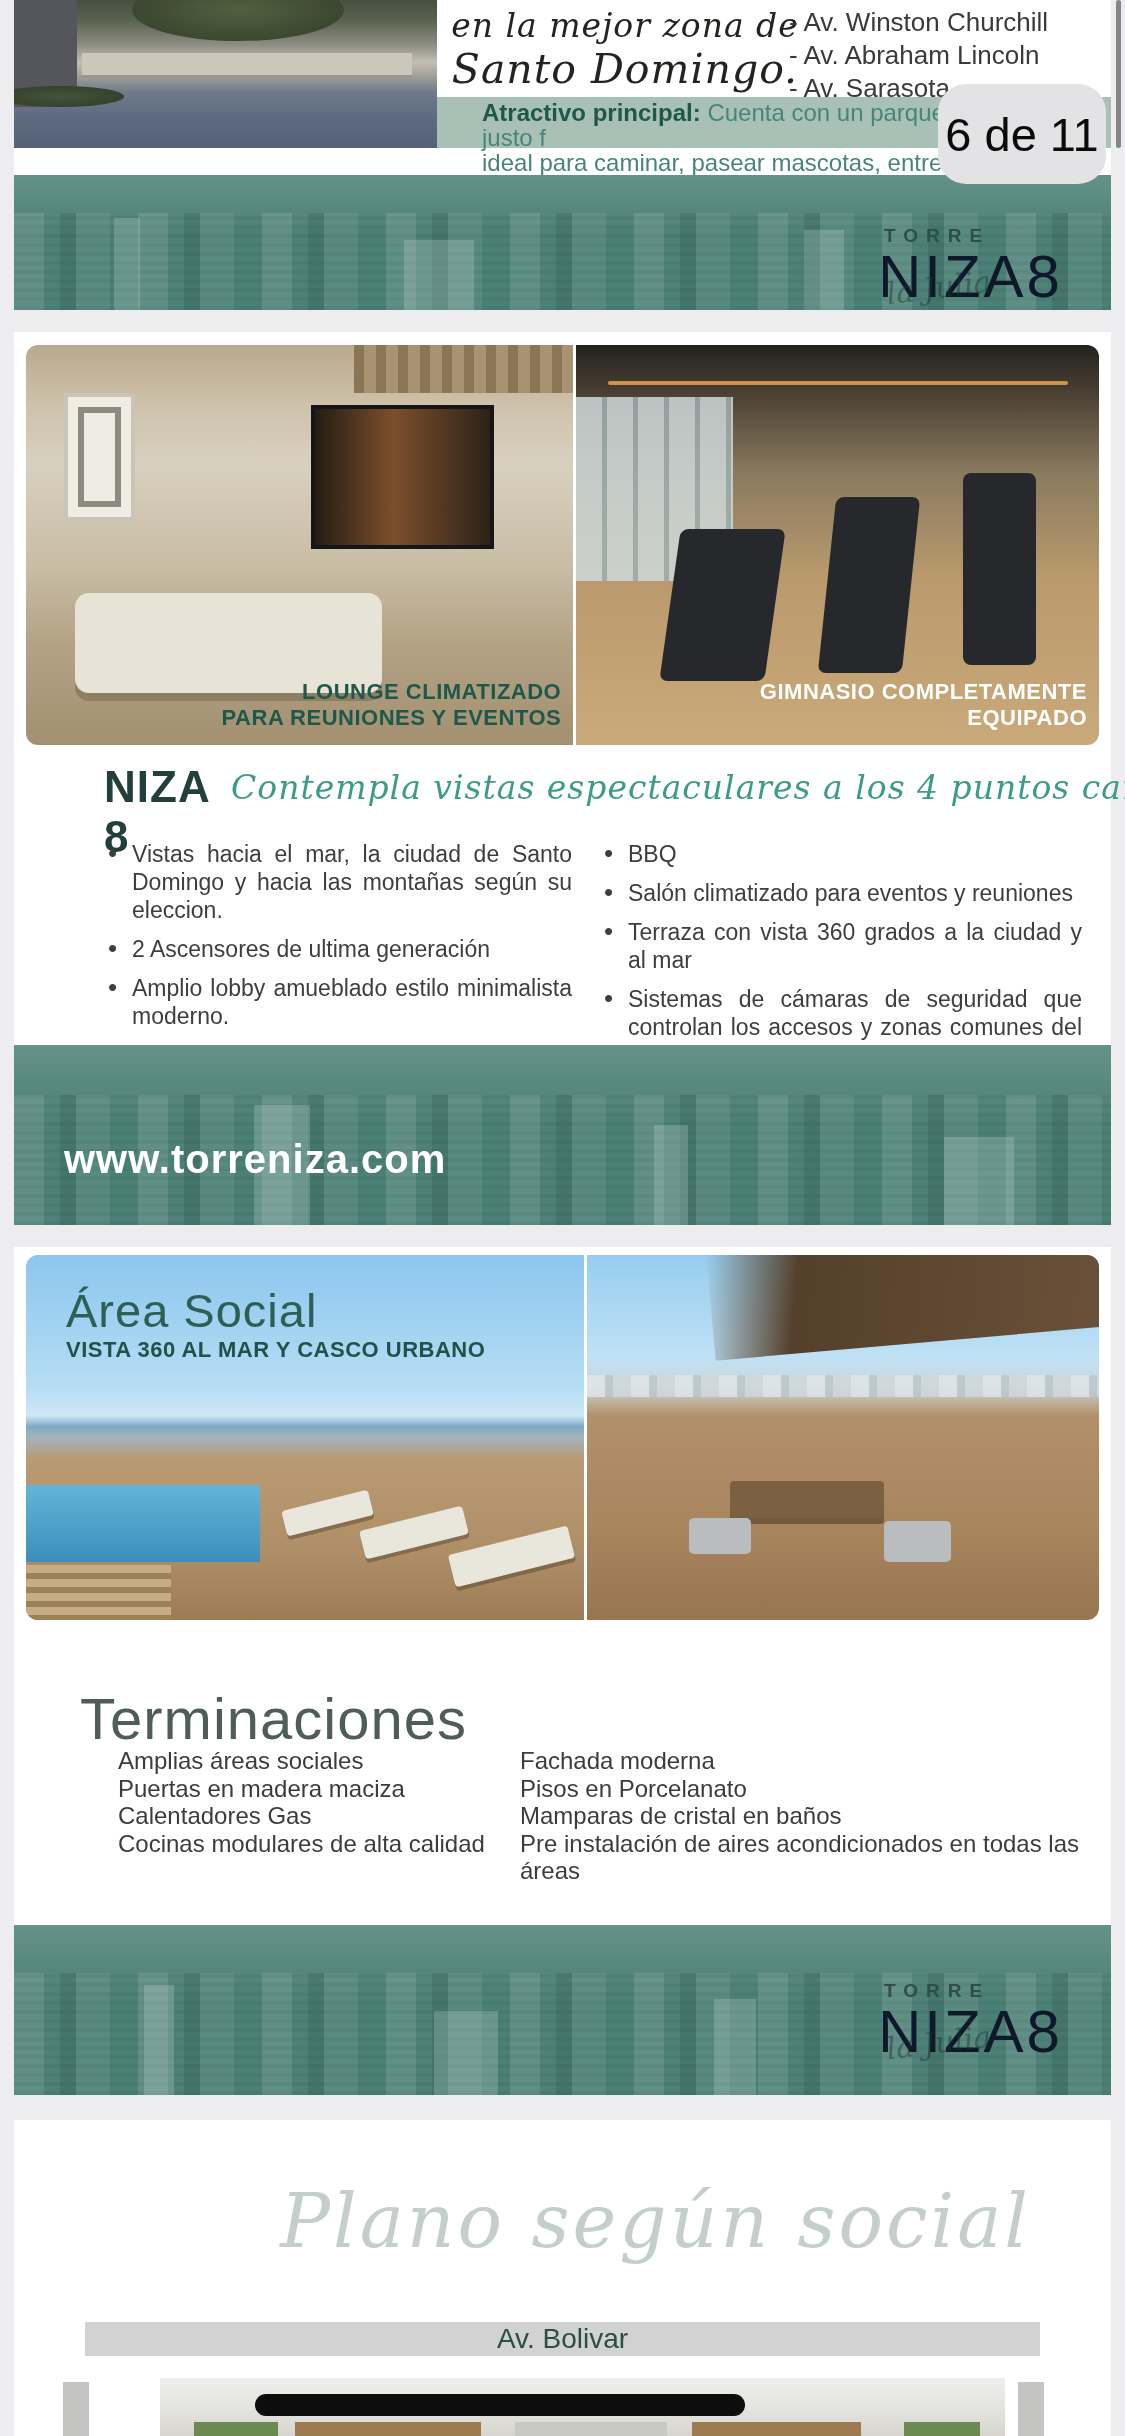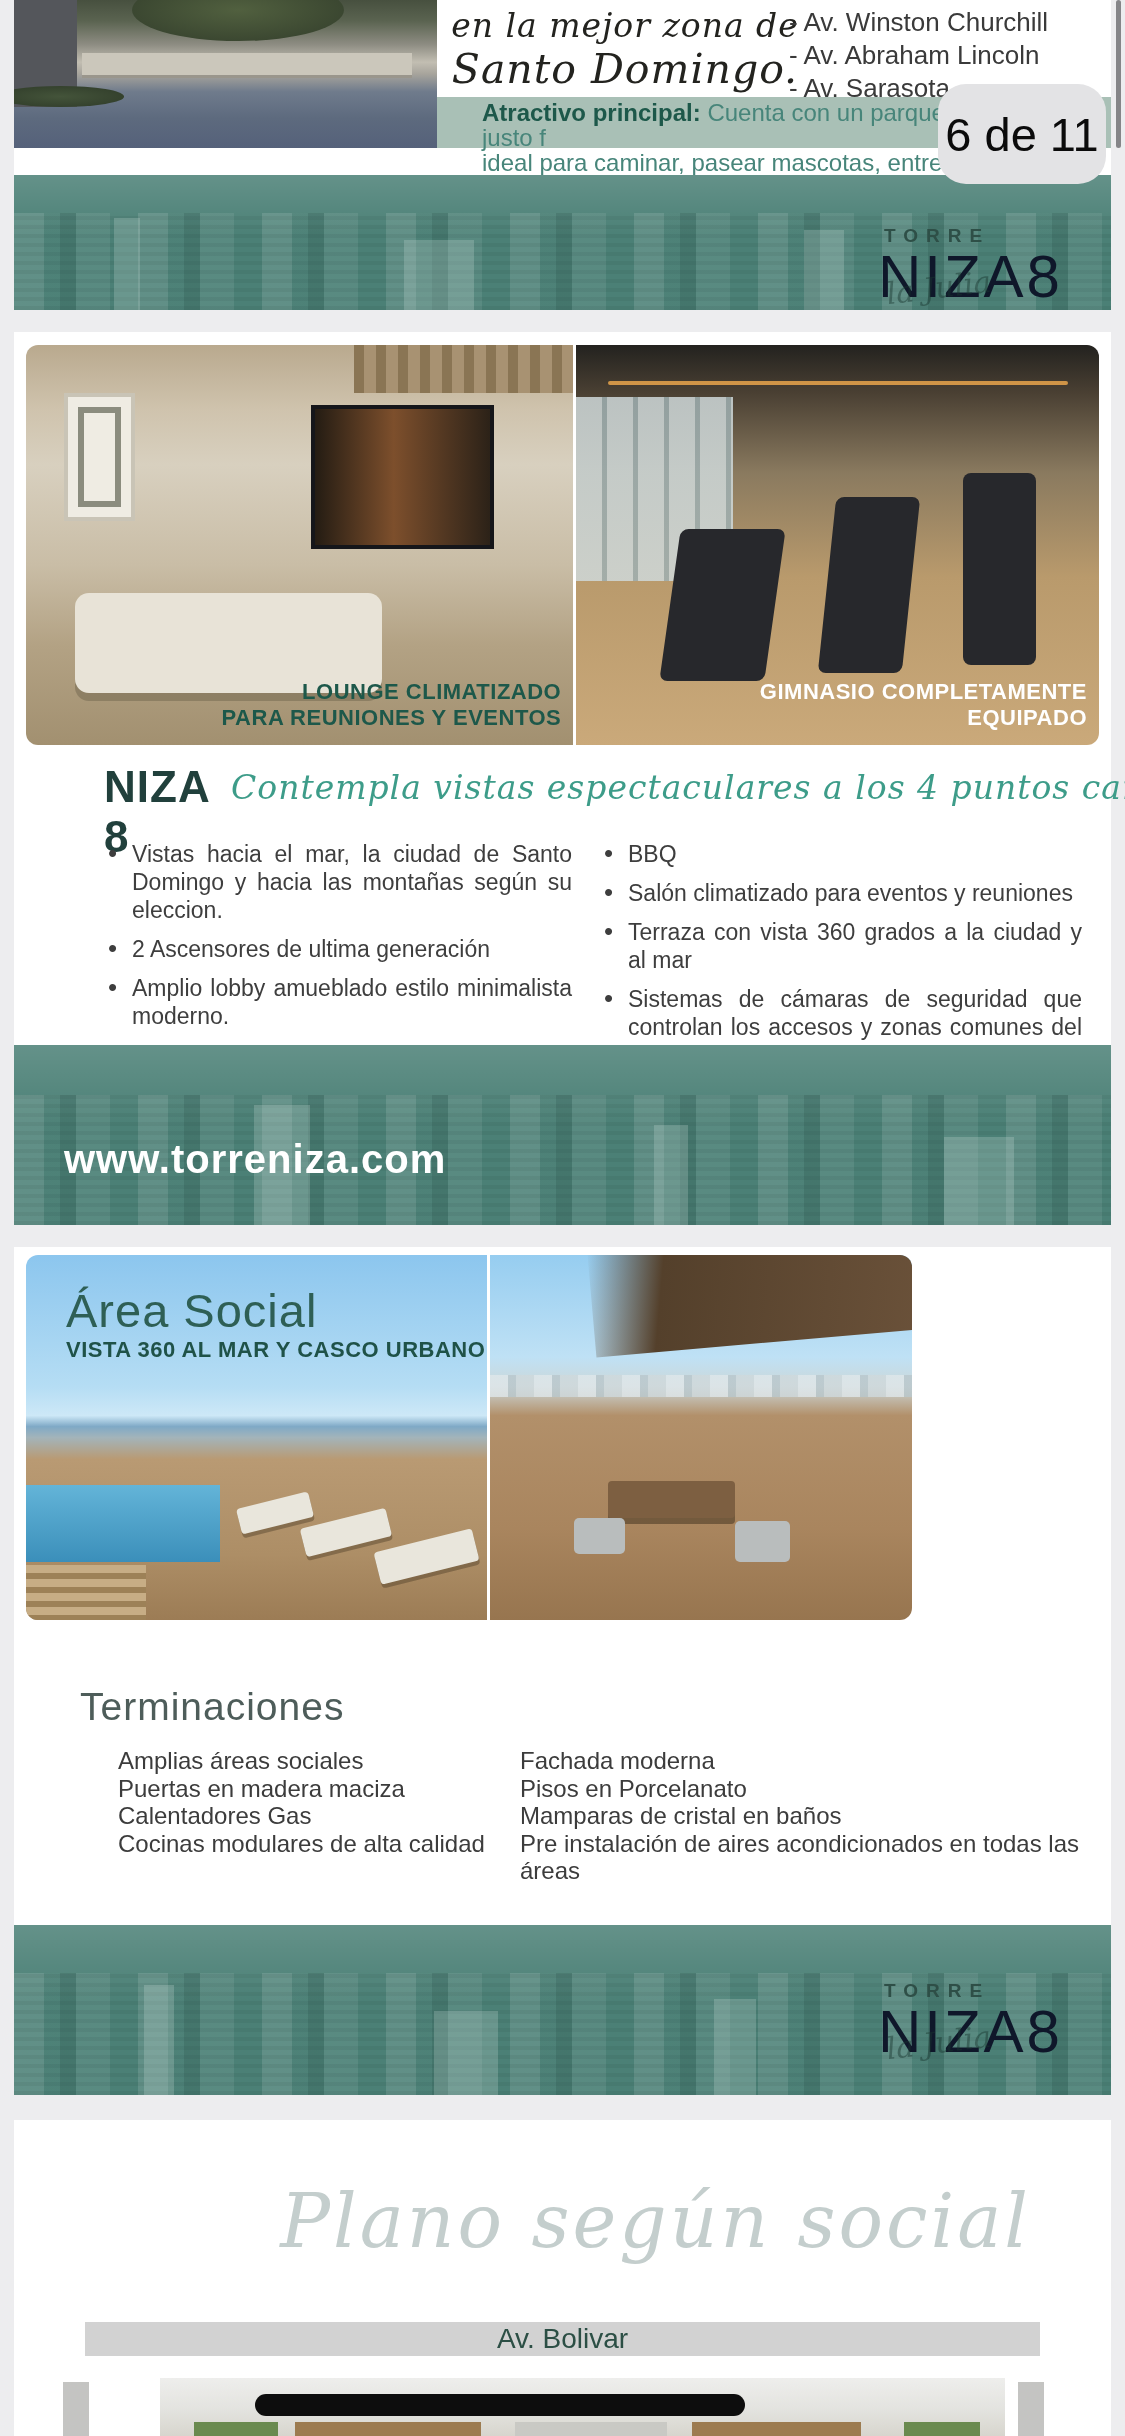--- a/index.html
+++ b/index.html
@@ -96,21 +96,21 @@
   .niza-head .scr{font-family:"DejaVu Serif",serif;font-style:italic;font-size:33px;
     color:#3d9c89;margin-left:22px;margin-top:6px;letter-spacing:1px;white-space:nowrap;}
   .bullets{position:absolute;top:500px;font-size:23px;line-height:28px;color:#3e3e3e;text-align:justify;}
   .bullets ul{margin:8px;padding:0;list-style:none;}
   .bullets li{position:relative;padding-left:26px;margin-bottom:11px;}
   .bullets li::before{content:"\2022";position:absolute;left:2px;top:-1px;font-size:26px;color:#3e3e3e;}
   .bullets.left{left:84px;width:482px;}
   .bullets.right{left:580px;width:496px;}
 
   
-  .term-title{position:absolute;left:66px;top:438px;font-size:39px;font-weight:300;
+  .term-title{position:absolute;left:66px;top:438px;font-size:58px;font-weight:300;
     letter-spacing:1px;color:#4e5d5a;}
   .term-col{position:absolute;top:500px;font-size:24px;line-height:27.5px;color:#3c3c3c;}
   .term-col div{margin-bottom:0;}
   .term-col.l{left:104px;}
   .term-col.r{left:506px;}
 
   
   .plano-script{position:absolute;right:80px;top:58px;font-family:"DejaVu Serif",serif;
     font-style:italic;font-size:74px;letter-spacing:3px;color:#c4cecd;white-space:nowrap;}
   .street-bar{position:absolute;left:71px;top:202px;width:955px;height:34px;background:#d2d2d2;
@@ -236,21 +236,21 @@
       <div class="bldgs"></div>
       <div class="bg-b" style="left:240px;bottom:0;width:56px;height:120px;"></div>
       <div class="bg-b" style="left:640px;bottom:0;width:34px;height:100px;"></div>
       <div class="bg-b" style="left:930px;bottom:0;width:70px;height:88px;"></div>
       <div class="website" style="top:92px;">www.torreniza.com</div>
     </div>
   </div>
 
   <div class="page" style="top:1247px;height:848px;">
 
-    <div class="photo-row" style="left:12px;top:8px;width:886px;height:365px;">
+    <div class="photo-row" style="left:12px;top:8px;width:1073px;height:365px;">
       <div class="photo photo-pool" style="width:52%;">
         <div class="pool"></div>
         <div class="steps"></div>
         <div class="lg1"></div>
         <div class="lg2"></div>
         <div class="lg3"></div>
         <div class="area-title">
           <div class="t">Área Social</div>
           <div class="s">VISTA 360 AL MAR Y CASCO URBANO</div>
         </div>

